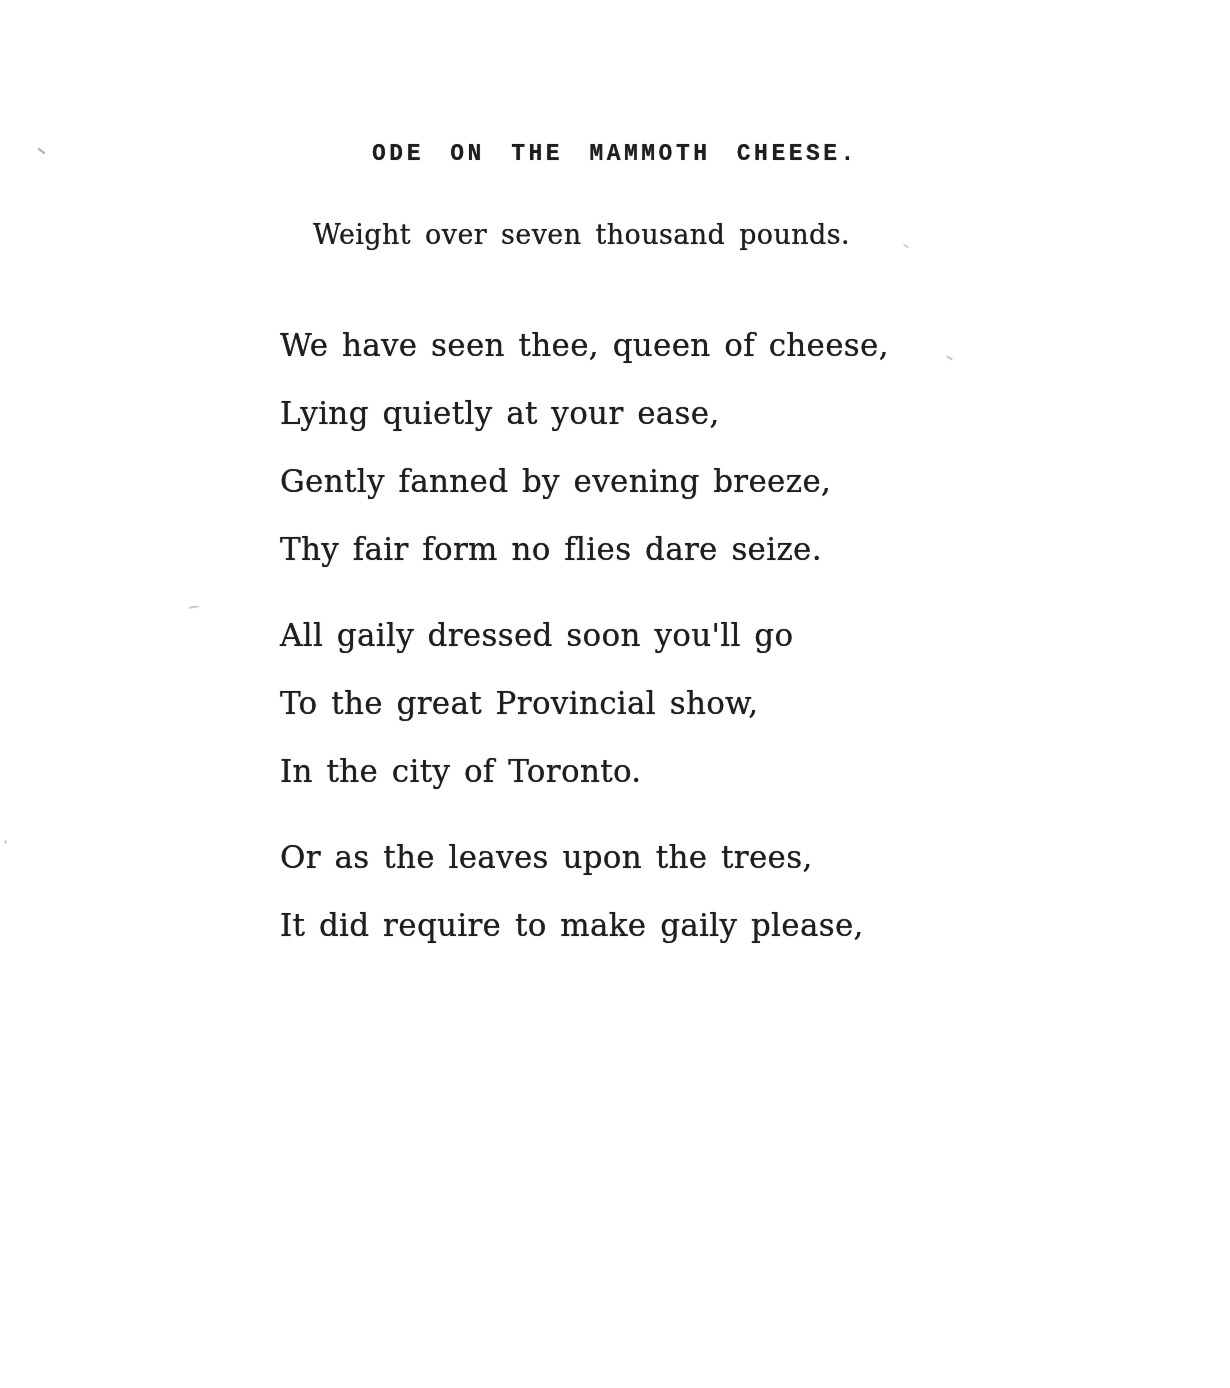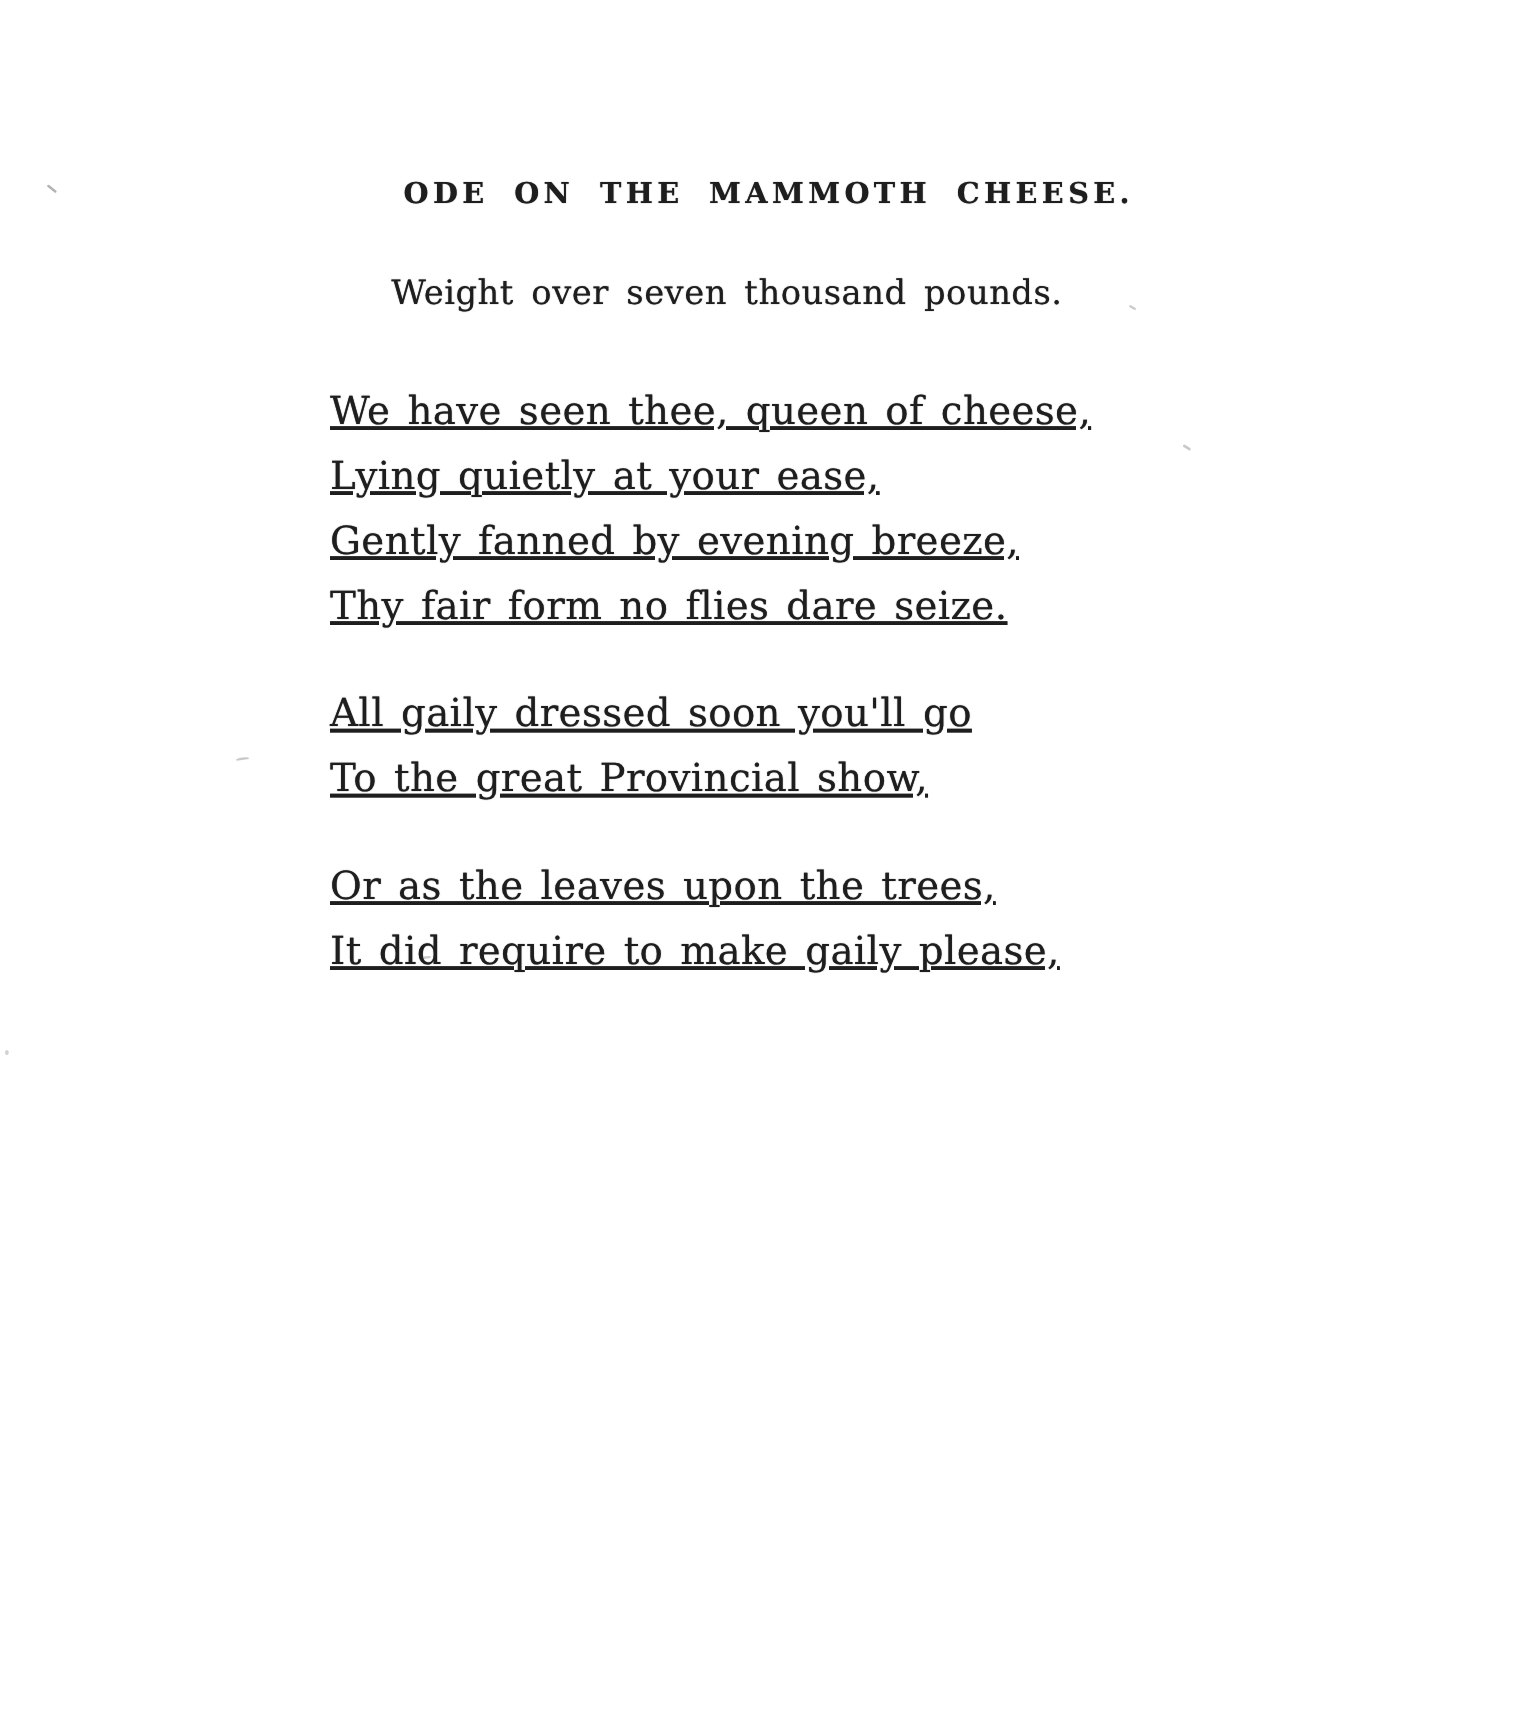--- a/index.html
+++ b/index.html
@@ -21,20 +21,21 @@
     top: 141px;
     left: 0;
     width: 100%;
     margin: 0;
     text-align: center;
     font-size: 23px;
     font-weight: bold;
     letter-spacing: 3.5px;
     word-spacing: 9px;
     text-shadow: 0 0 0.8px rgba(25,25,25,0.75);
+    font-family: Liberation Mono, monospace;
   }
   .subtitle {
     position: absolute;
     top: 219px;
     left: 313px;
     margin: 0;
     font-size: 27px;
     font-weight: normal;
     word-spacing: 5px;
     letter-spacing: 0.4px;
@@ -43,25 +44,24 @@
   .poem {
     position: absolute;
     top: 303px;
     left: 264px;
     font-size: 31px;
     line-height: 52px;
     letter-spacing: 0.3px;
   }
   .stanza { margin: 0 0 34px 0; }
   .stanza p {
-    margin: 0;
+    margin: 16px;
     word-spacing: 3.5px;
     text-shadow: 0 0 0.8px rgba(25,25,25,0.8);
     white-space: nowrap;
-    text-decoration: underline;
   }
   
   .artifact {
     position: absolute;
     background: #9a9a9a;
     opacity: 0.75;
   }
   .a1 { top: 150px; left: 37px;  width: 9px; height: 2px; transform: rotate(38deg); border-radius: 2px; }
   .a2 { top: 245px; left: 903px; width: 6px; height: 2px; transform: rotate(30deg); opacity: 0.5; border-radius: 2px; }
   .a3 { top: 357px; left: 946px; width: 7px; height: 2px; transform: rotate(32dedeg); transform: rotate(32deg); opacity: 0.55; border-radius: 2px; }
@@ -85,19 +85,20 @@
   <div class="poem">
       <div class="stanza">
         <p>We have seen thee, queen of cheese,</p>
         <p>Lying quietly at your ease,</p>
         <p>Gently fanned by evening breeze,</p>
         <p>Thy fair form no flies dare seize.</p>
       </div>
       <div class="stanza">
         <p>All gaily dressed soon you'll go</p>
         <p>To the great Provincial show,</p>
+        <p>In the city of Toronto.</p>
       </div>
       <div class="stanza">
         <p>Or as the leaves upon the trees,</p>
         <p>It did require to make gaily please,</p>
       </div>
     </div>
 </div>
 
 </body></html>

